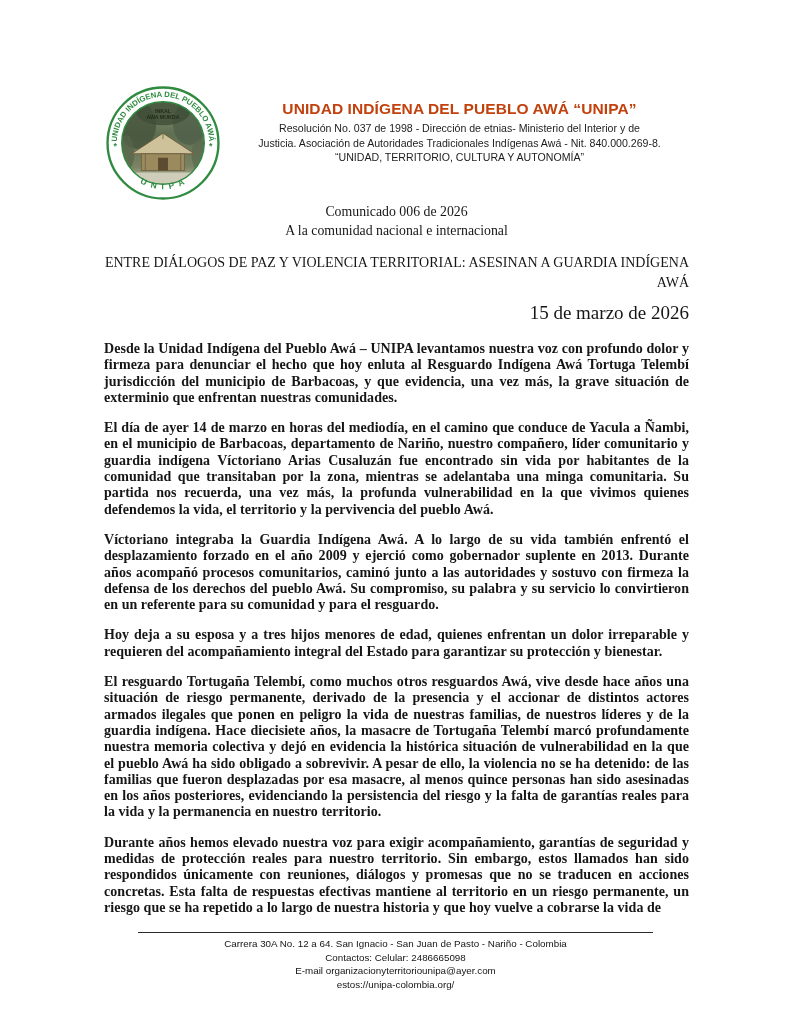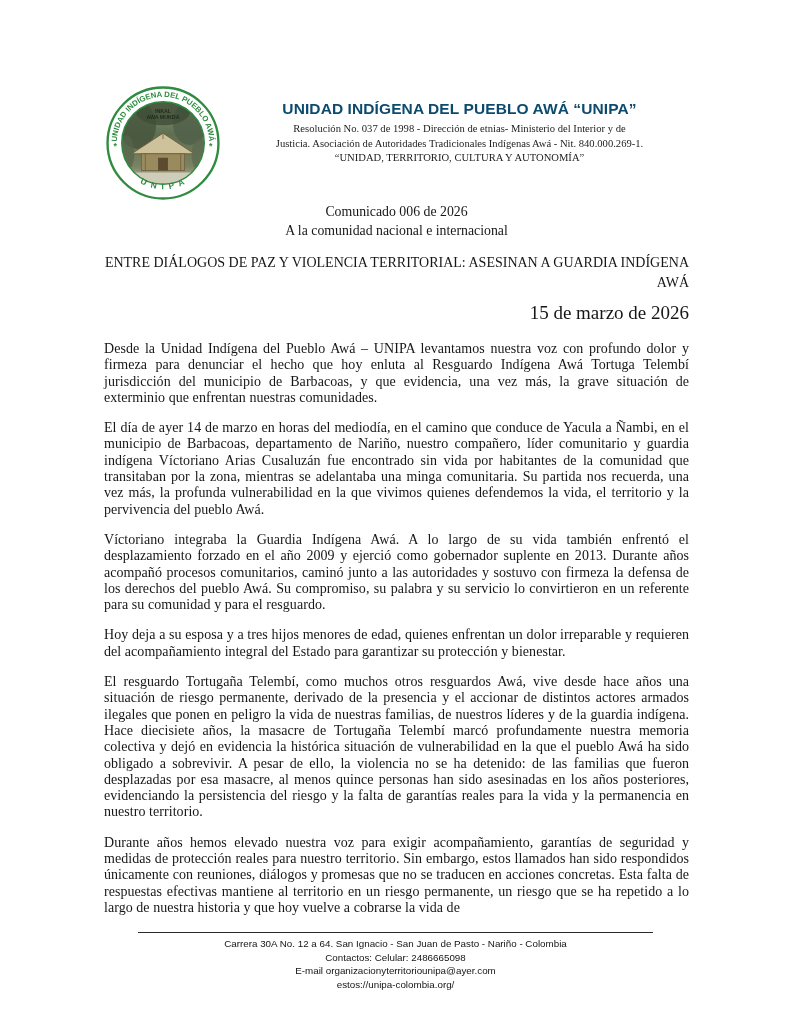--- a/index.html
+++ b/index.html
@@ -18,22 +18,22 @@
   .masthead { display: flex; align-items: flex-start; }
   .logo-wrap { width: 118px; height: 118px; flex: 0 0 auto; }
   .logo-wrap svg { width: 118px; height: 118px; display: block; }
   .mast-text {
     flex: 1 1 auto;
     text-align: center;
     font-family: "Liberation Sans", sans-serif;
     padding-top: 16px;
     padding-left: 8px;
   }
-  .org-name { font-size: 15.5px; font-weight: bold; color: #0c4a6e; letter-spacing: 0.1px; }
-  .mast-line { font-size: 10.6px; line-height: 13.6px; color: #1c1c1c; margin-top: 1px; font-family: Liberation Serif, serif; }
+  .org-name { font-size: 15.5px; font-weight: bold; color: #c2410c; letter-spacing: 0.1px; }
+  .mast-line { font-size: 10.6px; line-height: 13.6px; color: #1c1c1c; margin-top: 1px; }
   .mast-line.first { margin-top: 4px; }
 
   
   .comunicado { text-align: center; font-size: 13.8px; line-height: 19px; }
   .comunicado.number { margin-top: 0px; }
   .doc-title {
     margin: 13px 0 0 0;
     text-align: right;
     font-size: 14px;
     font-weight: normal;
@@ -41,20 +41,21 @@
   }
   .doc-date { text-align: right; font-size: 19px; margin-top: 9px; }
 
   
   p.body-par {
     margin: 14px 0 0 0;
     font-size: 14px;
     line-height: 16.3px;
     text-align: justify;
     letter-spacing: 0.05px;
+    font-weight: bold;
   }
   p.body-par.first { margin-top: 17px; }
 
   
   .footer {
     position: absolute;
     left: 0; right: 0;
     top: 932px;
     text-align: center;
     font-family: "Liberation Sans", sans-serif;
@@ -129,21 +130,21 @@
           </text>
 
           <text class="arc-text" x="11.5" y="66" font-size="9" text-anchor="middle">*</text>
           <text class="arc-text" x="108.5" y="66" font-size="9" text-anchor="middle">*</text>
         </svg>
       </div>
 
       <div class="mast-text">
         <div class="org-name">UNIDAD INDÍGENA DEL PUEBLO AWÁ “UNIPA”</div>
         <div class="mast-line first">Resolución No. 037 de 1998 - Dirección de etnias- Ministerio del Interior y de</div>
-        <div class="mast-line">Justicia. Asociación de Autoridades Tradicionales Indígenas Awá - Nit. 840.000.269-1.</div>
+        <div class="mast-line">Justicia. Asociación de Autoridades Tradicionales Indígenas Awá - Nit. 840.000.269-8.</div>
         <div class="mast-line">“UNIDAD, TERRITORIO, CULTURA Y AUTONOMÍA”</div>
       </div>
     </div>
 
     <div class="comunicado number">Comunicado 006 de 2026</div>
     <div class="comunicado">A la comunidad nacional e internacional</div>
 
     <h1 class="doc-title">ENTRE DIÁLOGOS DE PAZ Y VIOLENCIA TERRITORIAL: ASESINAN A GUARDIA INDÍGENA AWÁ</h1>
 
     <div class="doc-date">15 de marzo de 2026</div>

